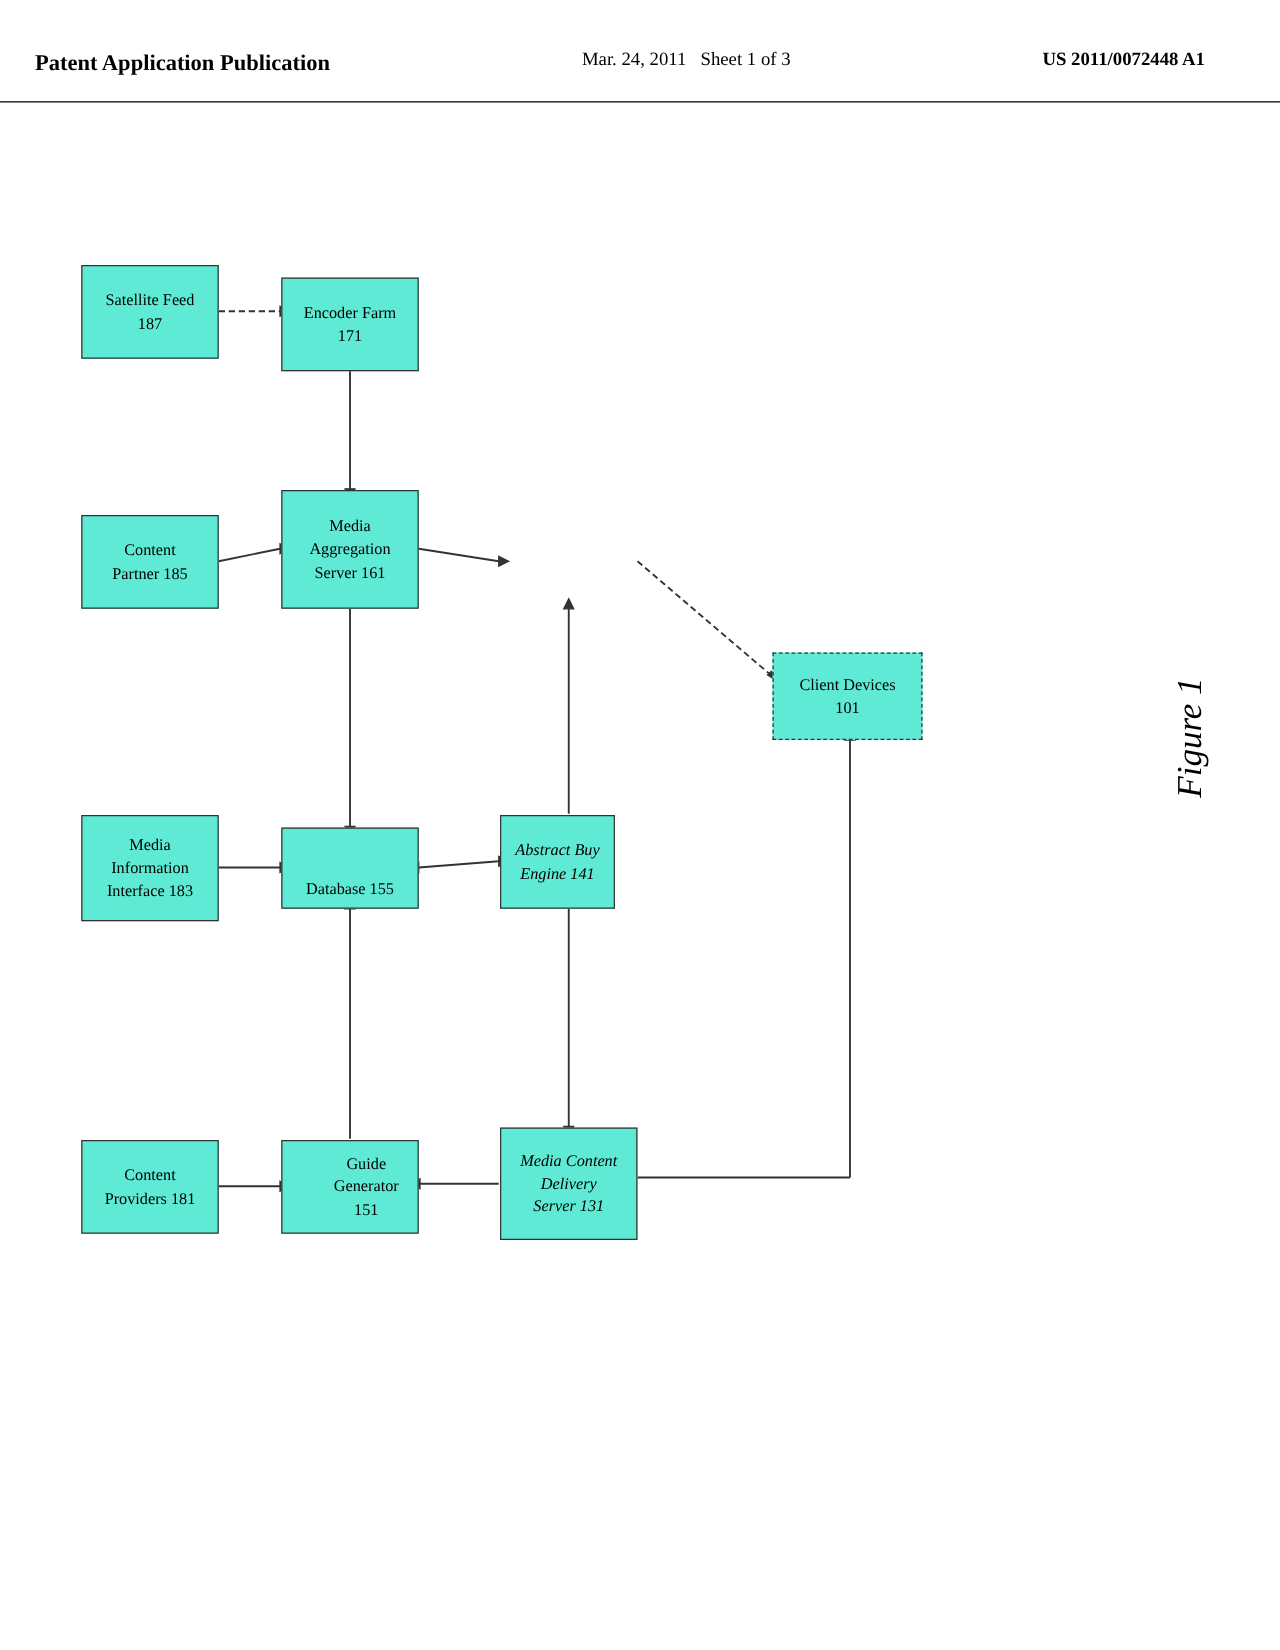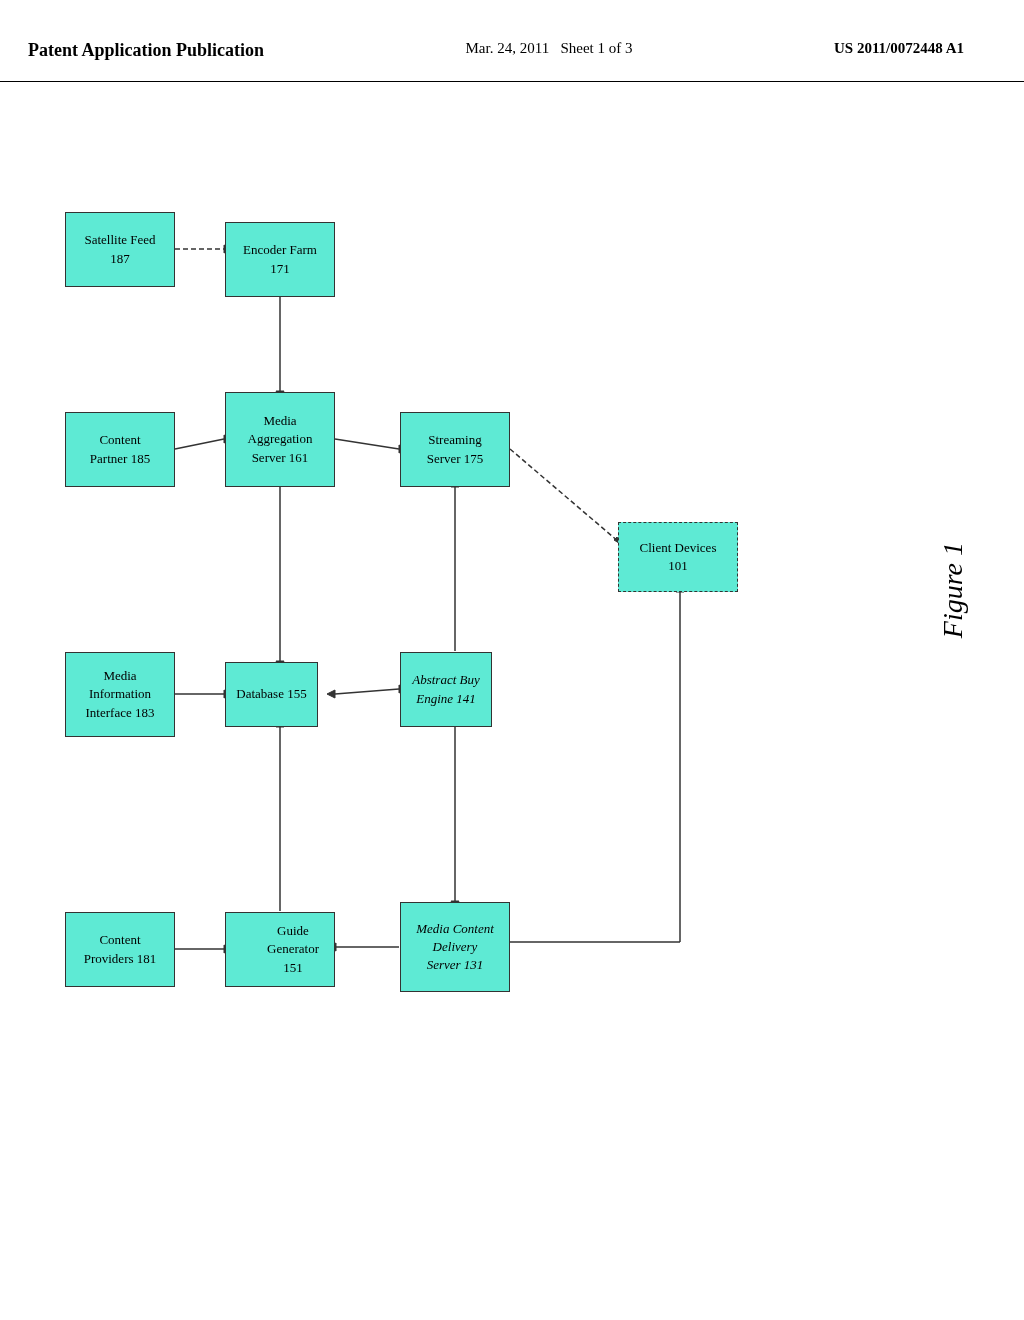--- a/index.html
+++ b/index.html
@@ -150,33 +150,30 @@
   </div>
 
   <div class="box" style="left:65px; top:330px; width:110px; height:75px;">
     <span>Content<br>Partner 185</span>
   </div>
 
   <div class="box" style="left:225px; top:310px; width:110px; height:95px;">
     <span>Media<br>Aggregation<br>Server 161</span>
   </div>
 
-  <div class="box" style="left:400px; top:330px; width:110px; height:75px;">
-    <span>Streaming<br>Server 175</span>
-  </div>
 
   <div class="box" style="left:618px; top:440px; width:120px; height:70px; border-style: dashed;">
     <span>Client Devices<br>101</span>
   </div>
 
   <div class="box" style="left:65px; top:570px; width:110px; height:85px;">
     <span>Media<br>Information<br>Interface 183</span>
   </div>
 
-  <div class="box" style="left:225px; top:580px; width:93px; height:65px;">
+  <div class="box" style="left:225px; top:580px; width:110px; height:65px;align-items:flex-end;">
     <span>Database 155</span>
   </div>
 
   <div class="box" style="left:400px; top:570px; width:92px; height:75px;font-style:italic;">
     <span>Abstract Buy<br>Engine 141</span>
   </div>
 
   <div class="box" style="left:65px; top:830px; width:110px; height:75px;">
     <span>Content<br>Providers 181</span>
   </div>

